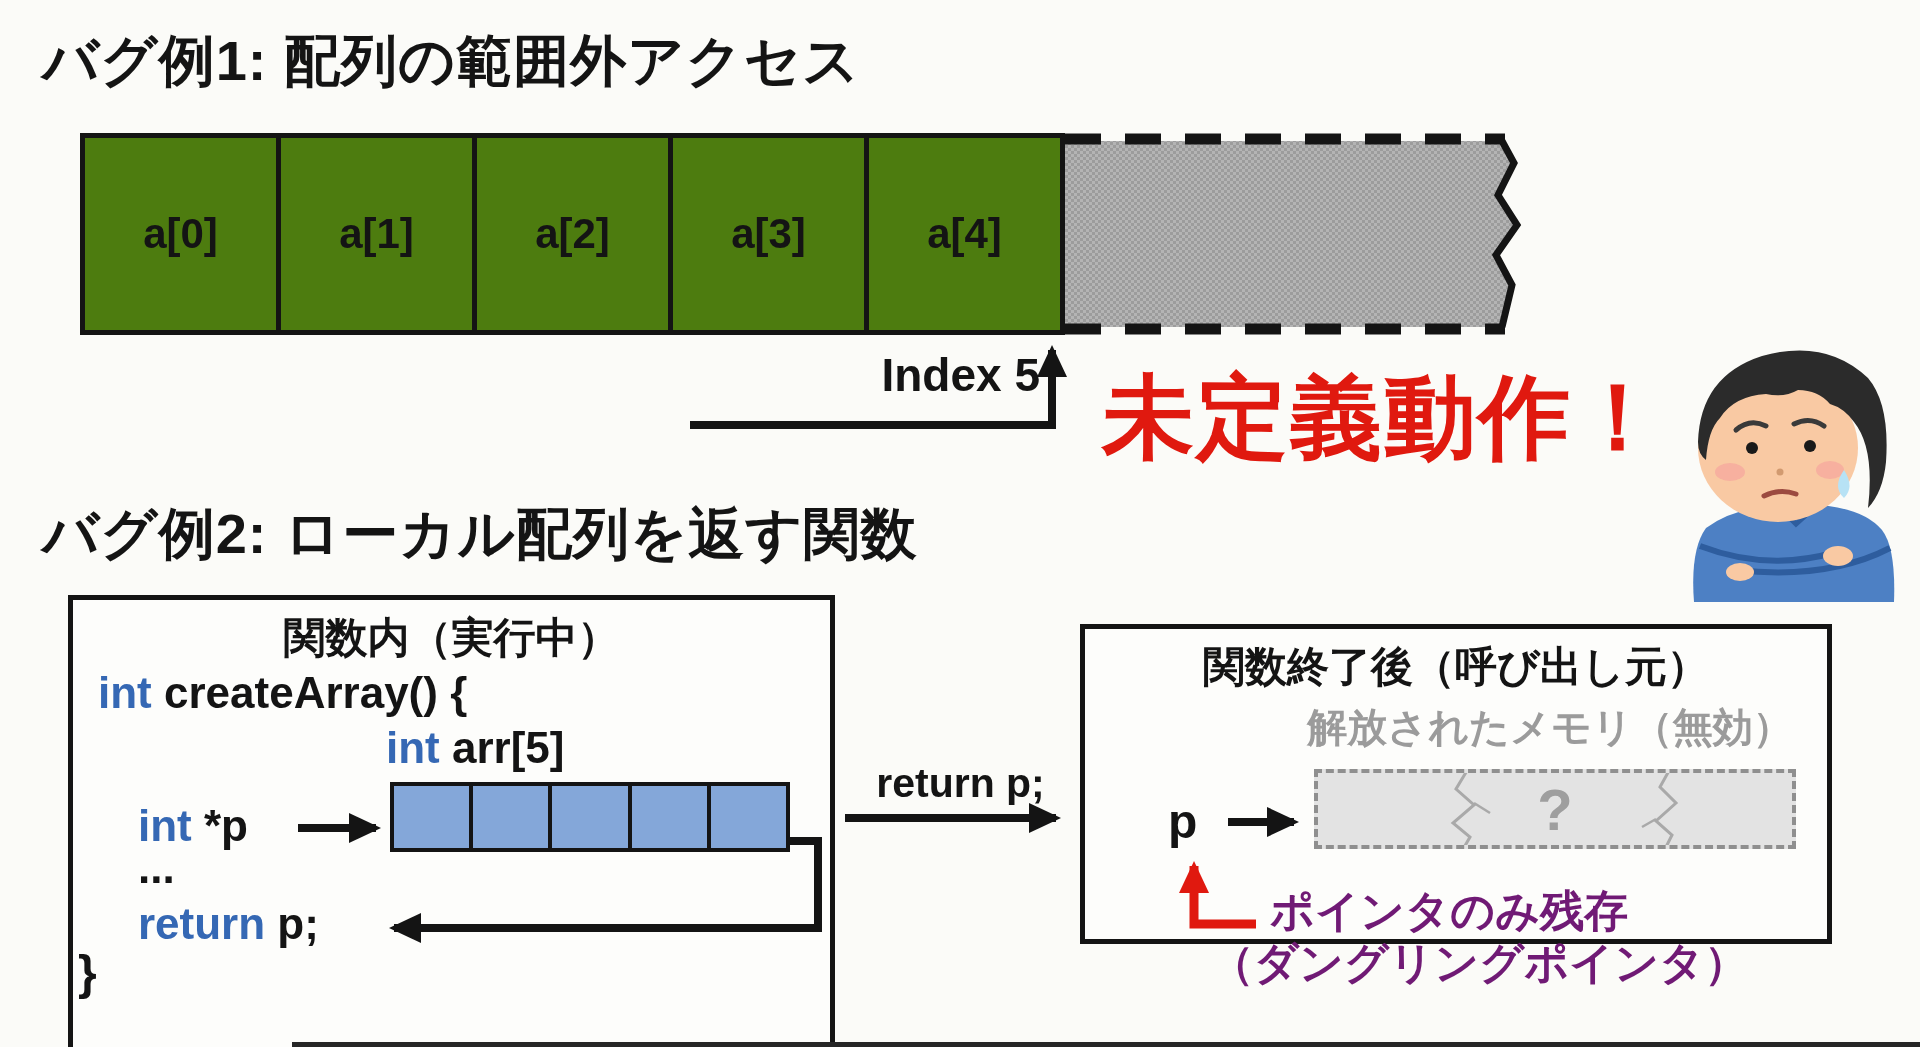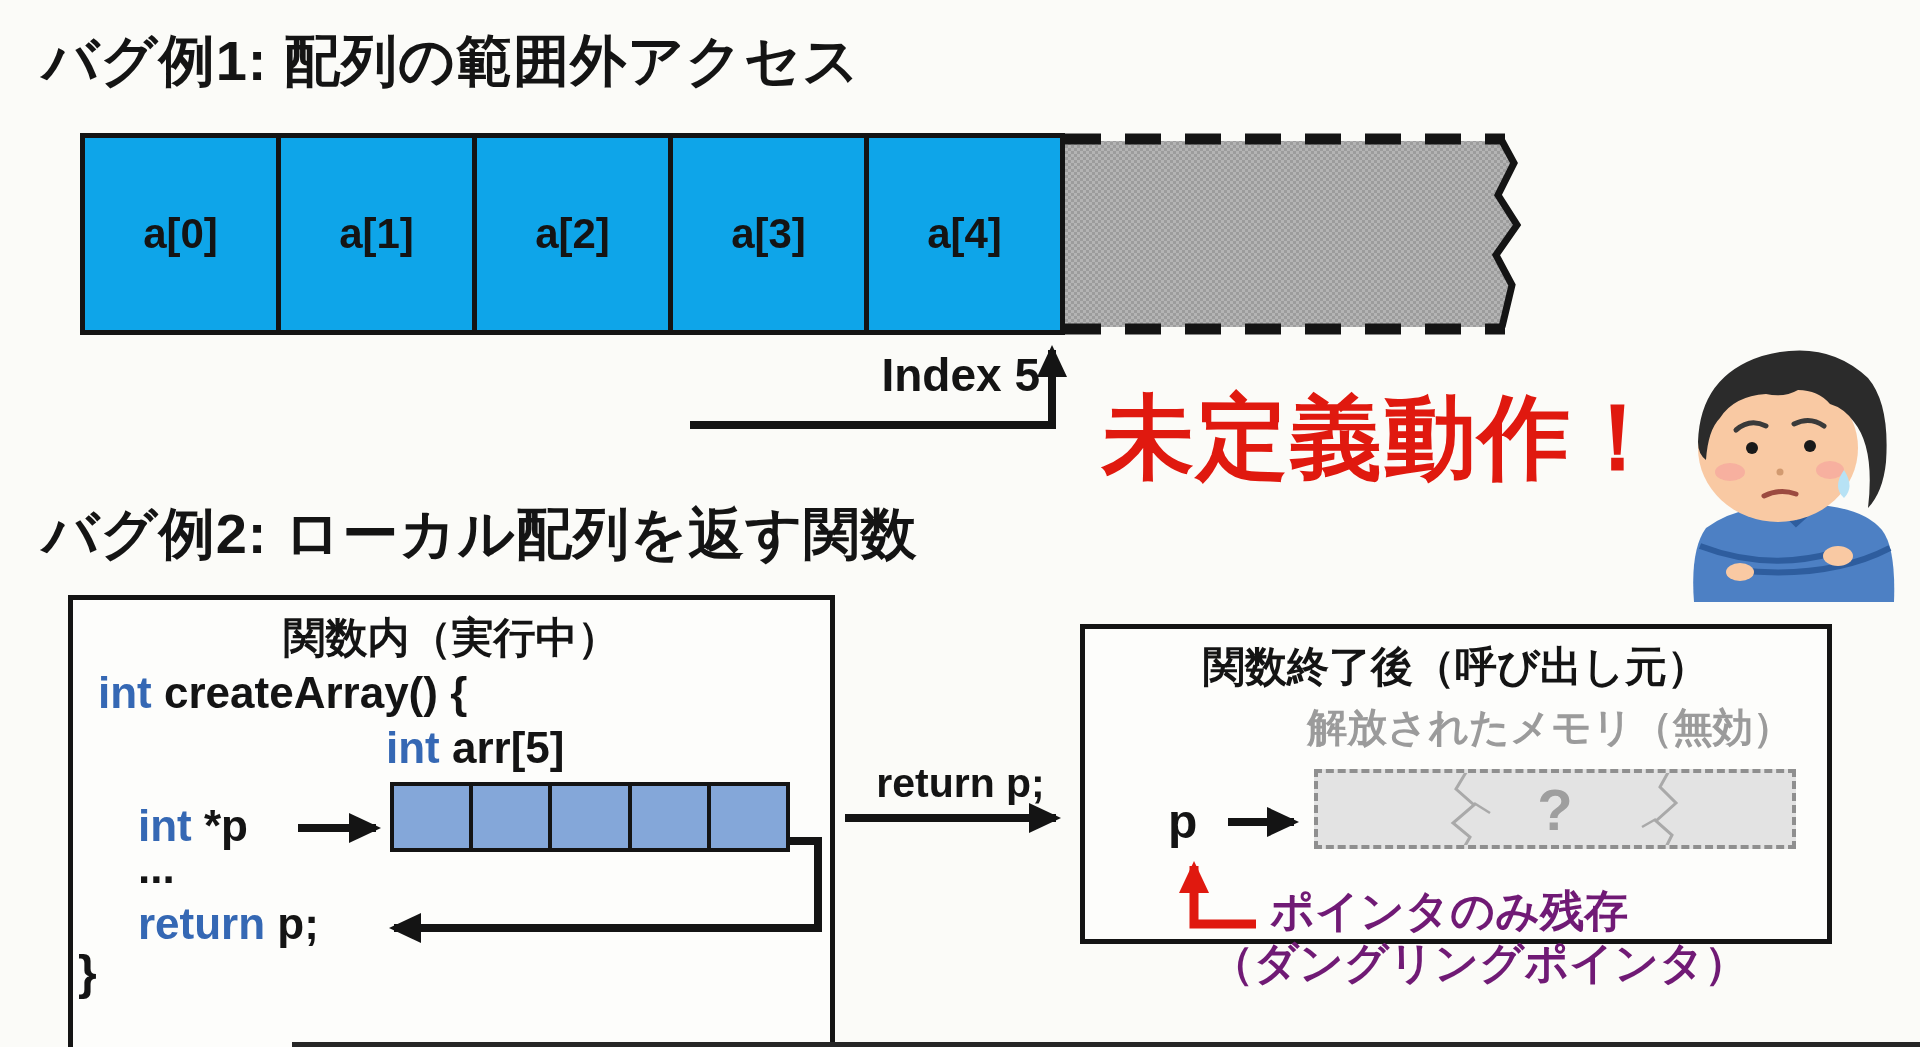--- a/index.html
+++ b/index.html
@@ -3,21 +3,21 @@
 <meta charset="utf-8">
 <style>
   html,body{margin:0;padding:0;background:#e8e8e8;}
   .canvas{
     position:relative;width:1920px;height:1047px;background:#fbfbf8;overflow:hidden;
     font-family:"Liberation Sans","DejaVu Sans",sans-serif;color:#141414;
   }
   .abs{position:absolute;}
   .title{font-size:56px;font-weight:900;letter-spacing:1px;white-space:nowrap;}
   
-  .green-array{display:flex;box-sizing:border-box;border:5px solid #141414;background:#0ea5e9;}
+  .green-array{display:flex;box-sizing:border-box;border:5px solid #141414;background:#4d7c0f;}
   .green-cell{flex:1;display:flex;align-items:center;justify-content:center;
     font-size:42px;font-weight:700;border-left:5px solid #141414;}
   .green-cell:first-child{border-left:none;}
   .undef-label{display:flex;align-items:center;justify-content:center;
     font-size:50px;font-weight:900;color:#141414;}
   .index-label{font-size:46px;font-weight:700;text-align:right;white-space:nowrap;}
   .warning-big{font-size:92px;font-weight:900;white-space:nowrap;letter-spacing:2px;}
   
   .frame{box-sizing:border-box;border:5px solid #141414;background:#fdfdfb;}
   .frame-header{width:100%;text-align:center;margin-top:10px;font-size:42px;font-weight:800;}
@@ -62,21 +62,21 @@
       </pattern>
     </defs>
     <path d="M0,8 H437 L449,30 L433,62 L452,92 L431,122 L447,152 L437,194 H0 Z" fill="url(#chk)"></path>
     <path d="M437,8 L449,30 L433,62 L452,92 L431,122 L447,152 L437,194" stroke="#141414" stroke-width="7" fill="none"></path>
     <line x1="0" y1="6" x2="440" y2="6" stroke="#141414" stroke-width="11" stroke-dasharray="36 24"></line>
     <line x1="0" y1="196" x2="440" y2="196" stroke="#141414" stroke-width="11" stroke-dasharray="36 24"></line>
   </svg>
 
   <div class="abs index-label" style="left:700px;top:348px;width:340px;">Index 5</div>
 
-  <div class="abs warning-big" style="left:1102px;top:376px;color:#e0190f;">未定義動作！</div>
+  <div class="abs warning-big" style="left:1102px;top:356px;color:#e0190f;">未定義動作！</div>
 
   <svg class="abs" style="left:1678px;top:330px;" width="242" height="272" viewBox="0 0 242 272">
     <text x="138" y="104" font-size="92" font-weight="bold" fill="#7cb832" transform="rotate(10 160 70)">?</text>
 
     <path d="M28,198 Q60,174 120,174 Q182,174 204,200 Q218,218 216,272 L16,272 Q12,220 28,198 Z" fill="#4d80c4"></path>
     <path d="M100,176 L118,194 L138,176" fill="none" stroke="#2e5d9e" stroke-width="5"></path>
     <path d="M22,216 Q90,242 158,222" fill="none" stroke="#2e5d9e" stroke-width="6"></path>
     <path d="M212,218 Q150,250 58,240" fill="none" stroke="#2e5d9e" stroke-width="6"></path>
     <ellipse cx="160" cy="226" rx="15" ry="10" fill="#f9c9a3"></ellipse>
     <ellipse cx="62" cy="242" rx="14" ry="9" fill="#f9c9a3"></ellipse>

